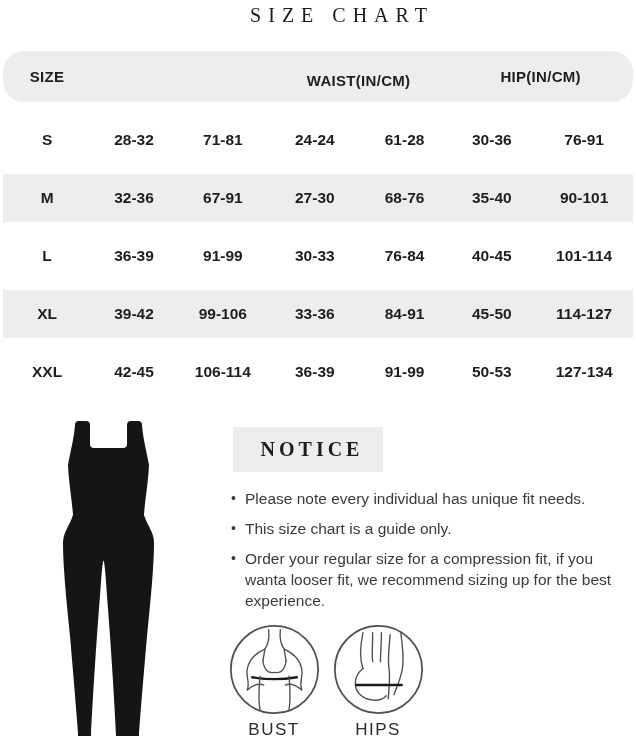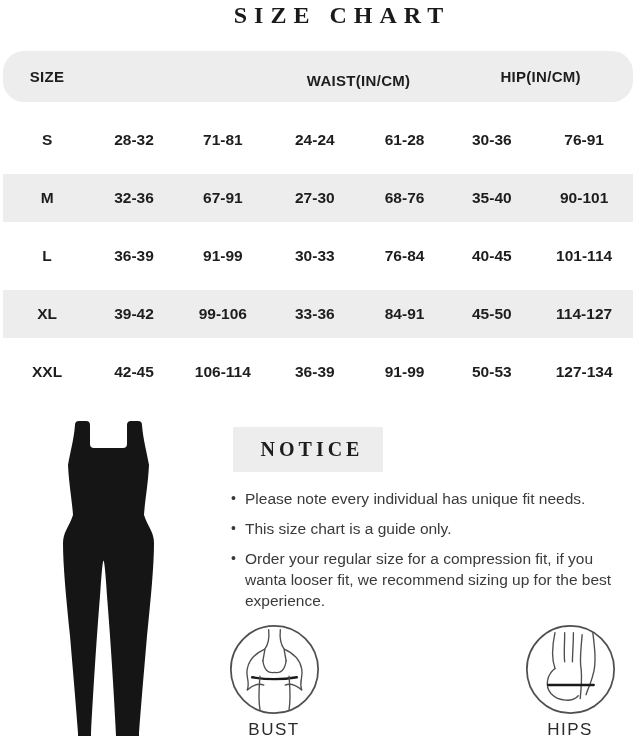--- a/index.html
+++ b/index.html
@@ -5,21 +5,21 @@
   html,body{margin:0;padding:0;}
   body{
     width:636px;height:741px;position:relative;overflow:hidden;
     background:#ffffff;font-family:"Liberation Sans",sans-serif;
     -webkit-font-smoothing:antialiased;
   }
   
   .page-title{
     position:absolute;top:0;left:0;right:0;height:30px;
     text-align:center;font-family:"Liberation Serif",serif;
-    font-weight:bold;font-size:24px;letter-spacing:7px;color:#1a1a1a;
+    font-weight:normal;font-size:20px;letter-spacing:7px;color:#1a1a1a;
     line-height:30px;
     margin-left:48px;
   }
   
   .tbl{position:absolute;left:3px;right:3px;border-radius:21px;}
   .grid7{
     display:grid;
     grid-template-columns:14% 13.6% 14.6% 14.6% 13.9% 13.8% 15.5%;
     align-items:center;
   }
@@ -51,21 +51,21 @@
   .notice-list{position:absolute;left:231px;top:488px;width:398px;}
   .bullet{
     display:flex;margin-bottom:9px;
     font-size:15.5px;line-height:21px;color:#3a3a3a;
   }
   .bullet .dot{width:14px;flex:none;font-size:14px;line-height:21px;color:#3a3a3a;}
   .bullet .btxt{flex:1;}
   
   .measure-row{
     position:absolute;left:222px;top:621px;width:400px;
-    display:flex;justify-content:space-between;
+    display:flex;justify-content:flex-start;
   }
   .measure-item{width:104px;display:flex;flex-direction:column;align-items:center;}
   .measure-item svg{width:97px;height:97px;display:block;}
   .measure-label{
     margin-top:2px;font-size:17px;letter-spacing:1.5px;color:#2b2b2b;
   }
 </style>
 </head>
 <body>
 

